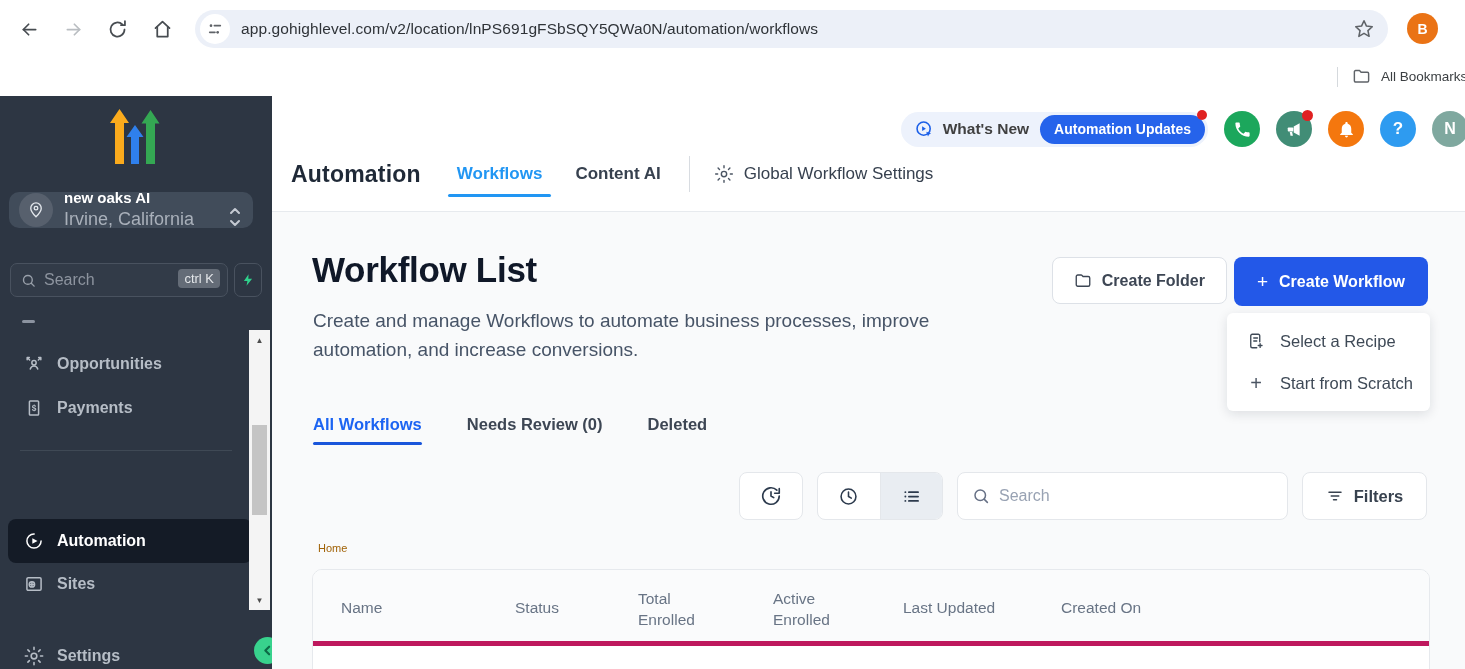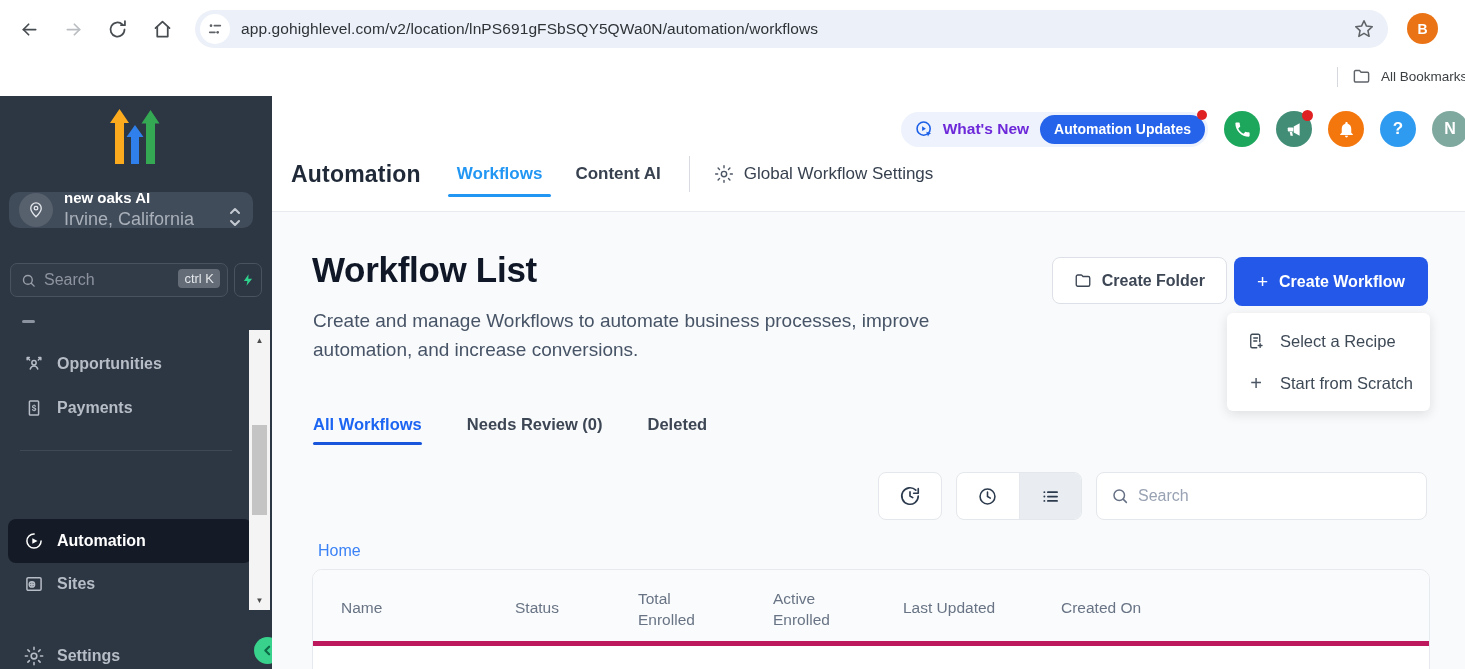--- a/index.html
+++ b/index.html
@@ -50,21 +50,21 @@
   .sb-thumb { position:absolute; left:3px; top:95px; width:15px; height:90px; background:#c4c4c4; }
   .collapse-btn { position:absolute; left:254px; top:541px; width:27px; height:27px; border-radius:50%; background:#38d28d; display:flex; align-items:center; justify-content:center; cursor:pointer; }
   .collapse-btn svg { width:13px; height:13px; color:#0d6b47; }
 
   
   .main { position:absolute; left:272px; top:96px; right:0; bottom:0; background:#f9fafb; }
   .main-header { position:absolute; top:0; left:0; right:0; height:116px; background:#fff; border-bottom:1px solid #e7eaee; }
   .hdr-icons { position:absolute; top:15px; right:-3px; display:flex; align-items:center; gap:16px; }
   .whatsnew { position:relative; height:35px; background:#edf2fc; border-radius:18px; display:flex; align-items:center; padding:0 3px 0 13px; cursor:pointer; }
   .whatsnew .wn-icon { width:21px; height:21px; color:#1b5fe8; }
-  .wn-label { margin:0 11px 0 8px; font-size:15.5px; font-weight:bold; color:#6d28d9; }
+  .wn-label { margin:0 11px 0 8px; font-size:15.5px; font-weight:bold; color:#404040; }
   .updates-pill { position:relative; height:29px; background:#2563eb; border-radius:15px; color:#fff; font-size:14px; font-weight:bold; display:flex; align-items:center; padding:0 14px; }
   .red-dot { position:absolute; top:-5px; right:-2px; width:10px; height:10px; border-radius:50%; background:#e02121; }
   .circ { position:relative; width:36px; height:36px; border-radius:50%; display:flex; align-items:center; justify-content:center; color:#fff; cursor:pointer; flex:none; }
   .circ svg { width:19px; height:19px; }
   .circ .dot { position:absolute; top:-1px; right:-1px; width:11px; height:11px; border-radius:50%; background:#e02121; }
   .c-phone { background:#1ca75c; } .c-mega { background:#418d76; } .c-bell { background:#f4770e; }
   .c-help { background:#2e9bf0; font-size:17px; font-weight:bold; } .c-n { background:#7fa89f; font-size:16px; font-weight:bold; }
   .nav-row { position:absolute; left:19px; top:55px; height:46px; display:flex; align-items:center; }
   .main-title { font-size:23px; font-weight:bold; color:#1f2937; letter-spacing:0.2px; }
   .top-tab { position:relative; font-size:17px; font-weight:bold; color:#37414f; cursor:pointer; }
@@ -100,21 +100,21 @@
   .tg-half { width:63px; display:flex; align-items:center; justify-content:center; color:#2c3a4d; cursor:pointer; }
   .tg-half svg { width:21px; height:21px; }
   .tg-half.sel { background:#e9edf2; border-left:1px solid #e4e7eb; }
   .tsearch { width:331px; height:48px; background:#fff; border:1px solid #e4e7eb; border-radius:8px; display:flex; align-items:center; padding-left:14px; gap:9px; }
   .tsearch svg { width:18px; height:18px; color:#667085; flex:none; }
   .tsearch input { border:none; outline:none; font-size:16px; color:#344054; width:260px; font-family:"Liberation Sans",sans-serif; background:transparent; }
   .tsearch input::placeholder { color:#98a2b3; }
   .tfilters { width:125px; height:48px; background:#fff; border:1px solid #e4e7eb; border-radius:8px; display:flex; align-items:center; justify-content:center; gap:10px; font-size:16.5px; font-weight:bold; color:#38424f; cursor:pointer; }
   .tfilters svg { width:18px; height:18px; }
 
-  .breadcrumb { position:absolute; left:46px; top:330px; font-size:16px; color:#3b82f6; }
+  .breadcrumb { position:absolute; left:46px; top:330px; font-size:11px; color:#a16207; }
   .wtable { position:absolute; left:40px; right:35px; top:357px; height:220px; background:#fff; border:1px solid #e6e9ed; border-radius:10px 10px 0 0; overflow:hidden; }
   .thead { position:relative; height:76px; background:#fafbfc; border-bottom:5px solid #be185d; }
   .th { position:absolute; font-size:15.5px; color:#687485; }
   .th.single { top:29px; }
   .th.double { top:18px; width:74px; line-height:21px; }
   .tbody-row { height:80px; background:#fff; }
 </style>
 </head>
 <body>
 
@@ -397,20 +397,28 @@
             </svg>
           </div>
         </div>
         <div class="tsearch">
           <svg viewBox="0 0 24 24" fill="none" stroke="currentColor" stroke-width="2" stroke-linecap="round">
               <circle cx="11" cy="11" r="7"></circle>
               <path d="M16.5 16.5L20.5 20.5"></path>
             </svg>
           <input type="text" placeholder="Search" style="">
         </div>
+        <div class="tfilters">
+          <svg viewBox="0 0 24 24" fill="none" stroke="currentColor" stroke-width="2" stroke-linecap="round">
+              <line x1="4" y1="7" x2="20" y2="7"></line>
+              <line x1="7" y1="12" x2="17" y2="12"></line>
+              <line x1="10" y1="17" x2="14" y2="17"></line>
+            </svg>
+          <span>Filters</span>
+        </div>
       </div>
 
       <div class="breadcrumb">Home</div>
 
       <div class="wtable">
         <div class="thead">
           <span class="th single" style="left:28px;">Name</span>
           <span class="th single" style="left:202px;">Status</span>
           <span class="th double" style="left:325px;">Total Enrolled</span>
           <span class="th double" style="left:460px;">Active Enrolled</span>

